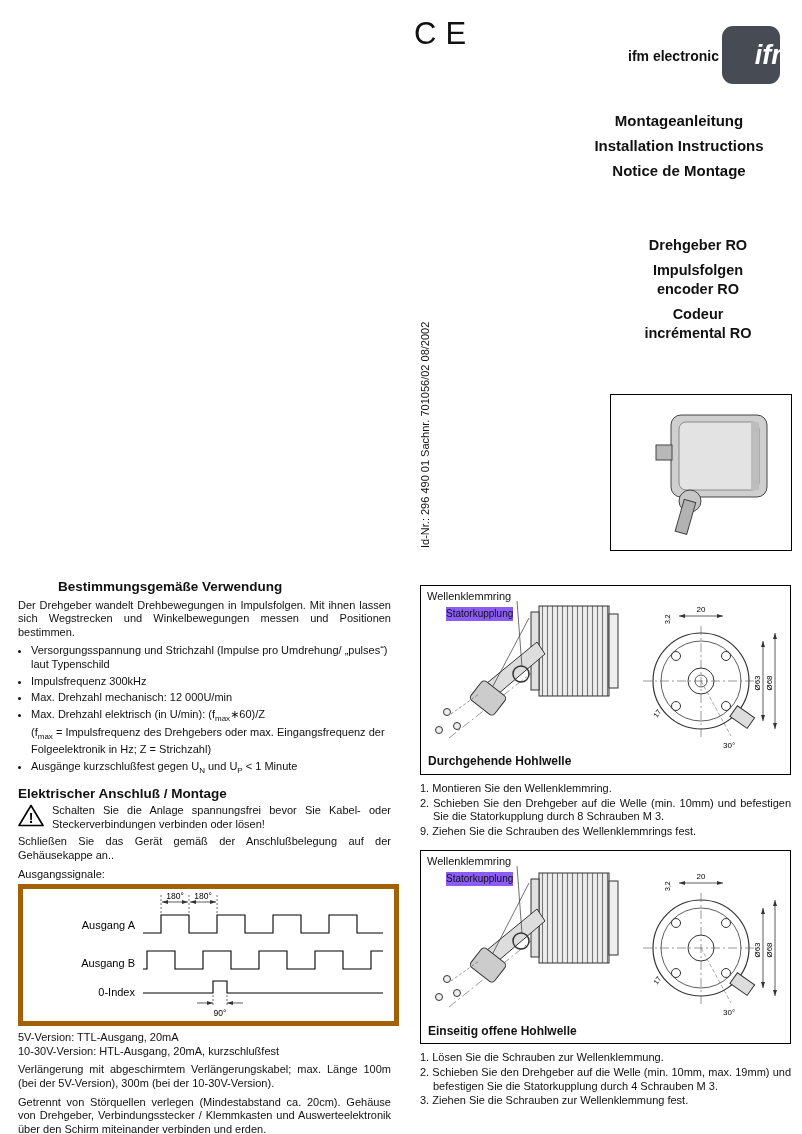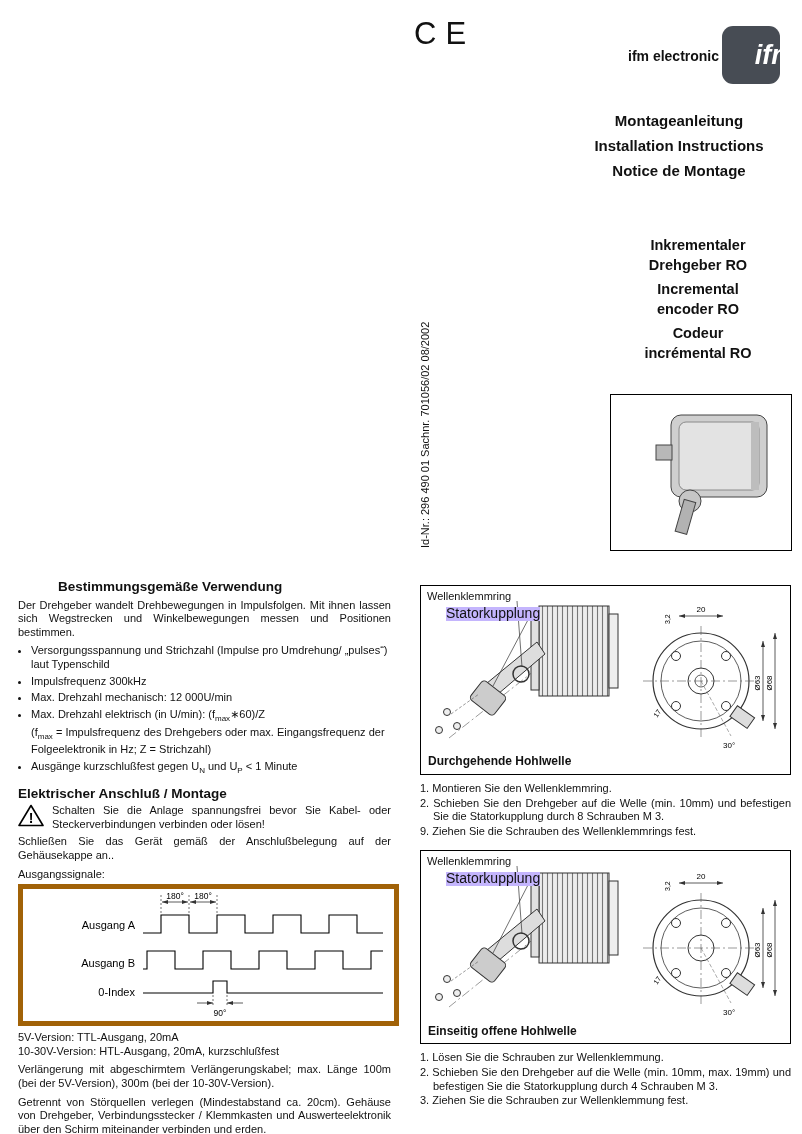--- a/index.html
+++ b/index.html
@@ -34,21 +34,21 @@
   .warning .txt{flex:1;text-align:justify;}
   .signals-label{margin:5px 0 3px;}
   .signal-box{border:5px solid #a16207;width:371px;height:132px;}
   .versions{margin-top:5px;}
   
   .right-col{position:absolute;left:420px;top:585px;width:371px;font-size:11px;line-height:13.6px;}
   .figure{position:relative;border:1px solid #000;width:369px;}
   .fig1{height:188px;}
   .fig2{height:192px;margin-top:12px;}
   .fig-label1{position:absolute;left:6px;top:4px;font-size:11px;background:#fff;}
-  .fig-label2{position:absolute;left:25px;top:21px;font-size:14px;background:#c4b5fd;}
+  .fig-label2{position:absolute;left:25px;top:21px;font-size:10px;background:#8b5cf6;}
   .fig-caption{position:absolute;left:7px;bottom:5px;font-size:12px;font-weight:bold;background:#fff;}
   .figure svg{position:absolute;left:0;top:0;}
   .steps{margin:7px 0 0;}
   .steps div{padding-left:13px;text-indent:-13px;margin-bottom:1px;text-align:justify;}
 </style>
 </head>
 <body>
 
 <div class="page">
 
@@ -59,25 +59,24 @@
   </div>
 
   <div class="doc-titles">
     <div>Montageanleitung</div>
     <div>Installation Instructions</div>
     <div>Notice de Montage</div>
   </div>
 
   <div class="product-titles">
     <div class="grp">
-      <div>Inkrementaler</div>
       <div>Drehgeber RO</div>
     </div>
     <div class="grp">
-      <div>Incremental</div>
+      <div>Impulsfolgen</div>
       <div>encoder RO</div>
     </div>
     <div class="grp">
       <div>Codeur</div>
       <div>incrémental RO</div>
     </div>
   </div>
 
   <div class="vertical-id">Id-Nr.: 296 490 01    Sachnr. 701056/02     08/2002</div>
 

